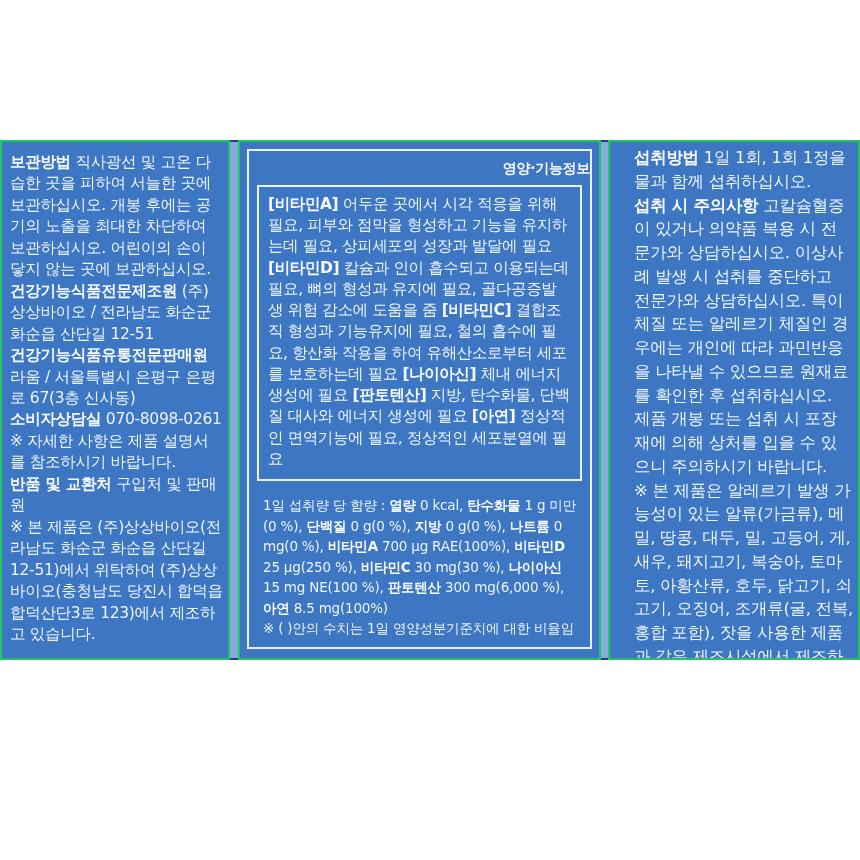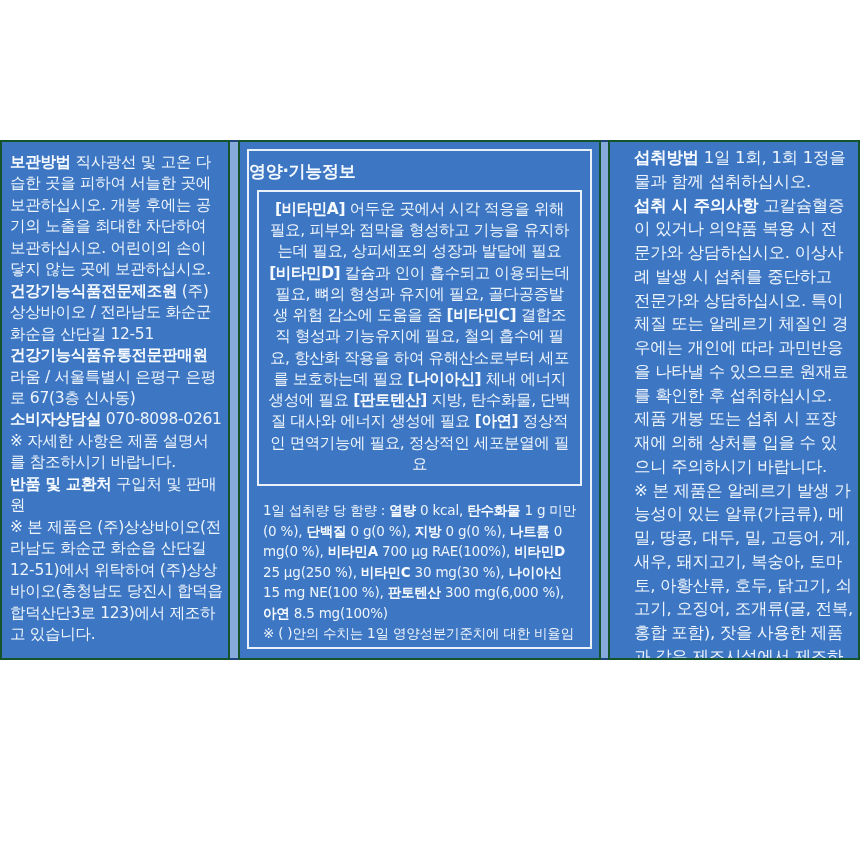--- a/index.html
+++ b/index.html
@@ -15,21 +15,21 @@
     position: absolute;
     top: 140px;
     left: 0;
     width: 860px;
     height: 520px;
     display: flex;
     align-items: stretch;
   }
   .panel {
     background: #3d76c3;
-    border: 2px solid #14532d;
+    border: 2px solid #22c55e;
     box-sizing: border-box;
     color: #edf4fc;
     overflow: hidden;
   }
   .gap {
     background: #86aadc;
     border-top: 2px solid #21457b;
     border-bottom: 2px solid #21457b;
     box-sizing: border-box;
   }
@@ -49,33 +49,33 @@
     position: absolute;
     top: 7px; left: 7px; right: 7px; bottom: 9px;
     border: 2px solid #e9f1fb;
     display: flex;
     flex-direction: column;
     box-sizing: border-box;
   }
   .mid-title {
     margin: 0;
     padding: 9px 0 7px;
-    text-align: left;
-    font-size: 17px;
+    text-align: right;
+    font-size: 14px;
     font-weight: bold;
     color: #f4f9ff;
     letter-spacing: -0.3px;
   }
   .functions-box {
     border: 2px solid #e9f1fb;
     margin: 0 8px;
     padding: 7px 9px 9px;
     box-sizing: border-box;
   }
-  .functions-box .para { font-size: 15.5px; line-height: 1.37; letter-spacing: -0.4px; text-align: center; }
+  .functions-box .para { font-size: 15.5px; line-height: 1.37; letter-spacing: -0.4px; }
   .intake {
     padding: 14px 12px 8px 14px;
   }
   .intake .para { font-size: 13.5px; line-height: 1.52; letter-spacing: -0.2px; }
 </style>
 </head>
 <body>
 
 <div class="sheet">
   <div class="panels-row">

